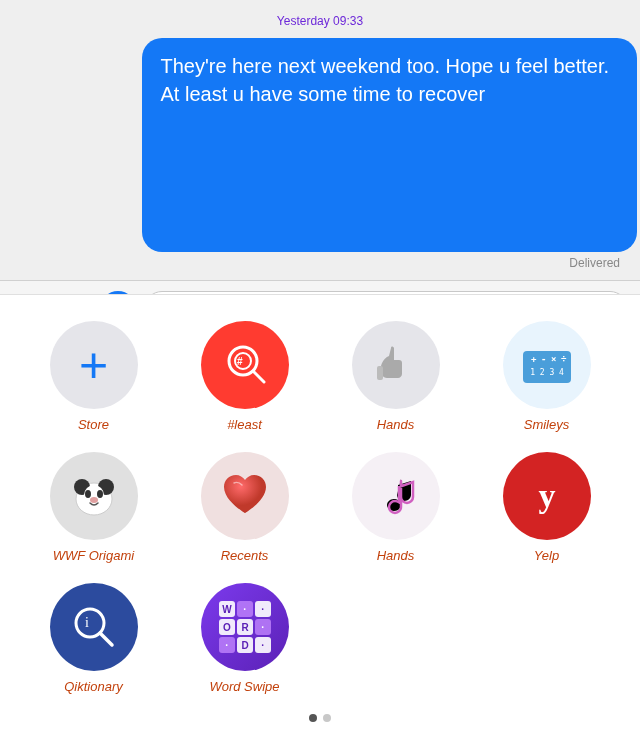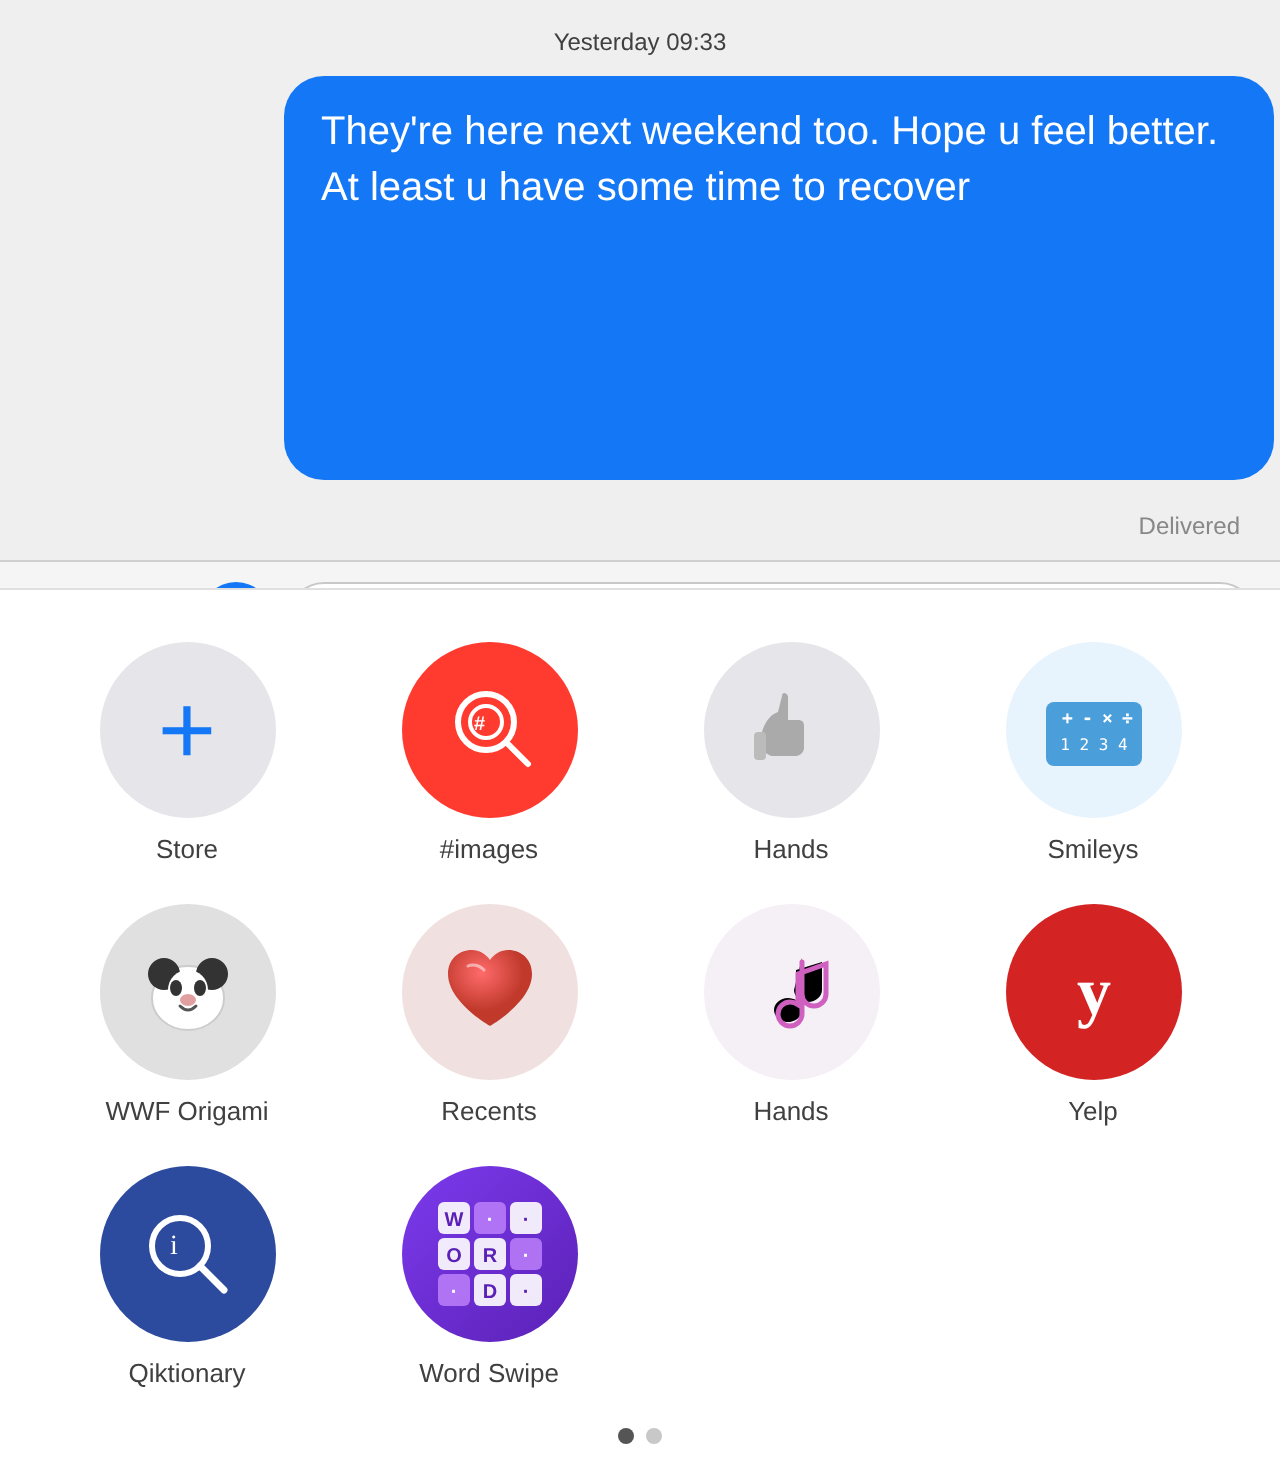--- a/index.html
+++ b/index.html
@@ -19,21 +19,21 @@
       width: 100%;
       height: 280px;
       position: relative;
       display: flex;
       flex-direction: column;
     }
 
     .timestamp {
       text-align: center;
       font-size: 12px;
-      color: #404040;
+      color: #6d28d9;
       padding: 14px 0 10px;
     }
 
     .message-bubble-container {
       display: flex;
       justify-content: flex-end;
       padding: 0 3px;
       flex: 1;
     }
 
@@ -45,21 +45,21 @@
       max-width: 78%;
       font-size: 20px;
       line-height: 1.4;
       position: relative;
     }
 
     .delivered-label {
       text-align: right;
       font-size: 12px;
       color: #888;
-      padding: 16px 20px 10px;
+      padding: 4px 20px 10px;
       margin-left: 24px;
     }
 
     
     .input-toolbar {
       background: #f5f5f5;
       border-top: 1px solid #d0d0d0;
       display: flex;
       align-items: center;
       padding: 8px 12px;
@@ -146,22 +146,23 @@
       height: 88px;
       border-radius: 50%;
       display: flex;
       align-items: center;
       justify-content: center;
       overflow: hidden;
     }
 
     .app-label {
       font-size: 13px;
-      color: #404040;
+      color: #c2410c;
       text-align: left;
+      font-style: italic;
     }
 
     
     .icon-store {
       background: #e5e5ea;
     }
     .icon-store span {
       font-size: 44px;
       color: #1478f6;
       font-weight: 200;
@@ -310,21 +311,21 @@
 
     <div class="app-item">
       <div class="app-icon icon-images">
         <svg width="54" height="54" viewBox="0 0 54 54">
           <circle cx="25" cy="23" r="14" fill="none" stroke="white" stroke-width="3"></circle>
           <circle cx="25" cy="23" r="8" fill="none" stroke="white" stroke-width="2"></circle>
           <line x1="35" y1="33" x2="46" y2="44" stroke="white" stroke-width="3" stroke-linecap="round"></line>
           <text x="19" y="27" font-size="10" fill="white" font-family="sans-serif" font-weight="700">#</text>
         </svg>
       </div>
-      <span class="app-label">#images</span>
+      <span class="app-label">#least</span>
     </div>
 
     <div class="app-item">
       <div class="app-icon icon-hands">
         <svg width="54" height="54" viewBox="0 0 54 54">
           <path d="M12 28 C12 28 14 20 20 18 L22 10 C22 8 24 8 25 10 L25 22 L30 22 C32 22 33 23 33 25 L33 36 C33 38 31 40 29 40 L18 40 C16 40 14 39 13 37 L12 28Z" fill="#aaa" stroke="none"></path>
           <rect x="8" y="28" width="6" height="14" rx="2" fill="#bbb"></rect>
         </svg>
       </div>
       <span class="app-label">Hands</span>

